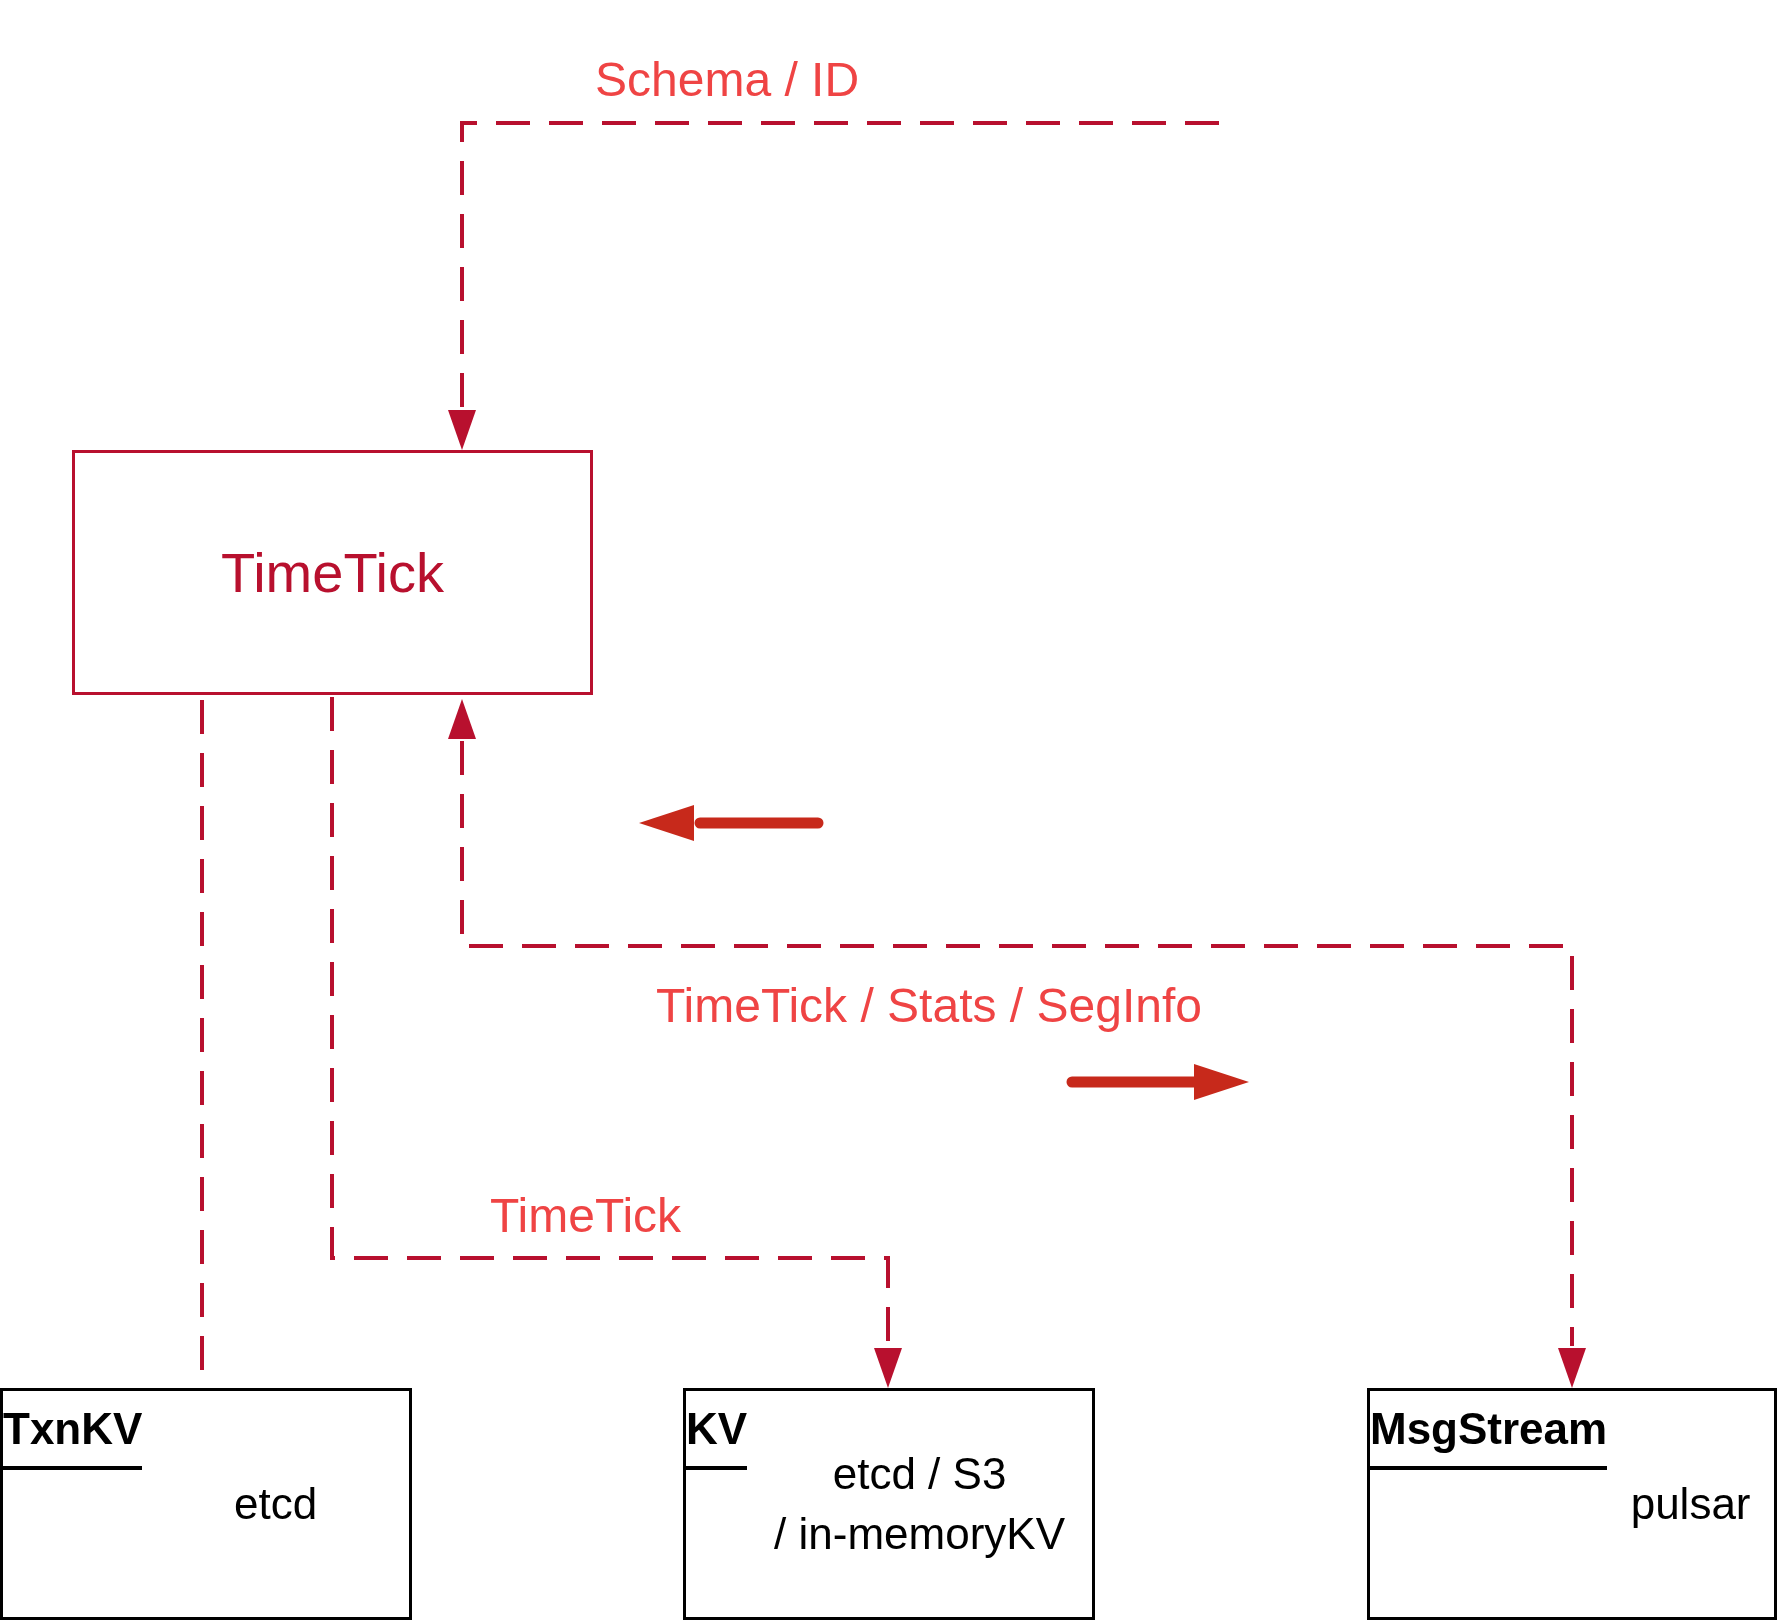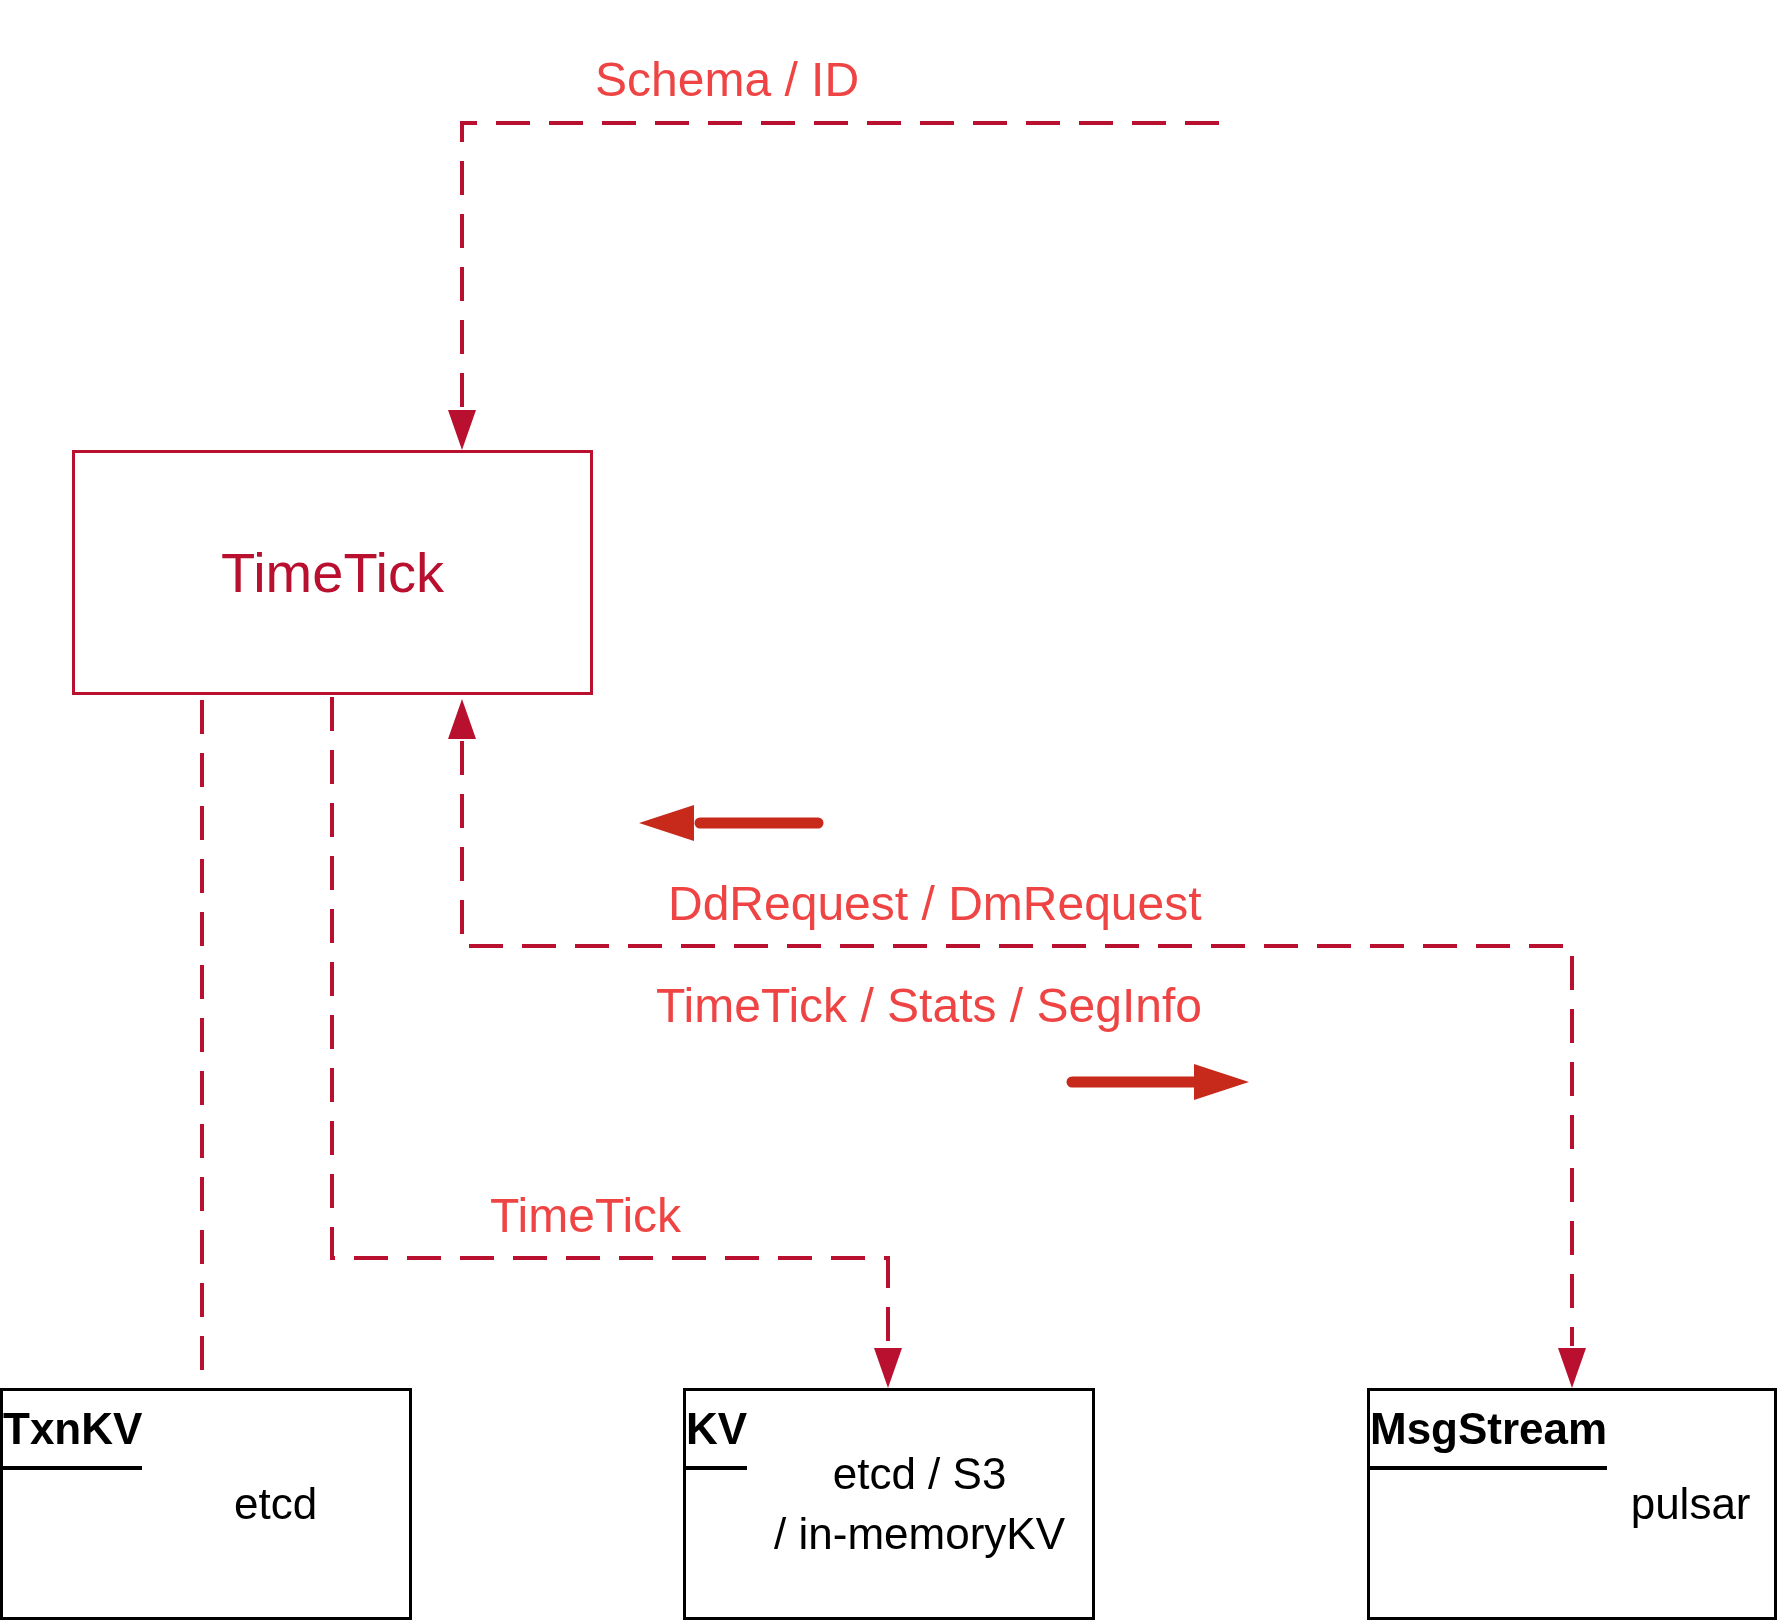--- a/index.html
+++ b/index.html
@@ -123,19 +123,18 @@
 
   <div class="node node-split" style="left:1367px; top:1388px; width:410px; height:232px;">
     <div class="hdr">MsgStream</div>
     <div class="bdy">
       <div>pulsar</div>
     </div>
   </div>
 
   <div class="edge-label" style="left:595px; top:56px;">Schema / ID</div>
 
-  <div class="edge-label" style="left:668px; top:880px;">DdRequest / DmRequest</div>
 
   <div class="edge-label" style="left:656px; top:982px;">TimeTick / Stats / SegInfo</div>
 
   <div class="edge-label" style="left:490px; top:1192px;">TimeTick</div>
 
 </div>
 
 </body></html>

